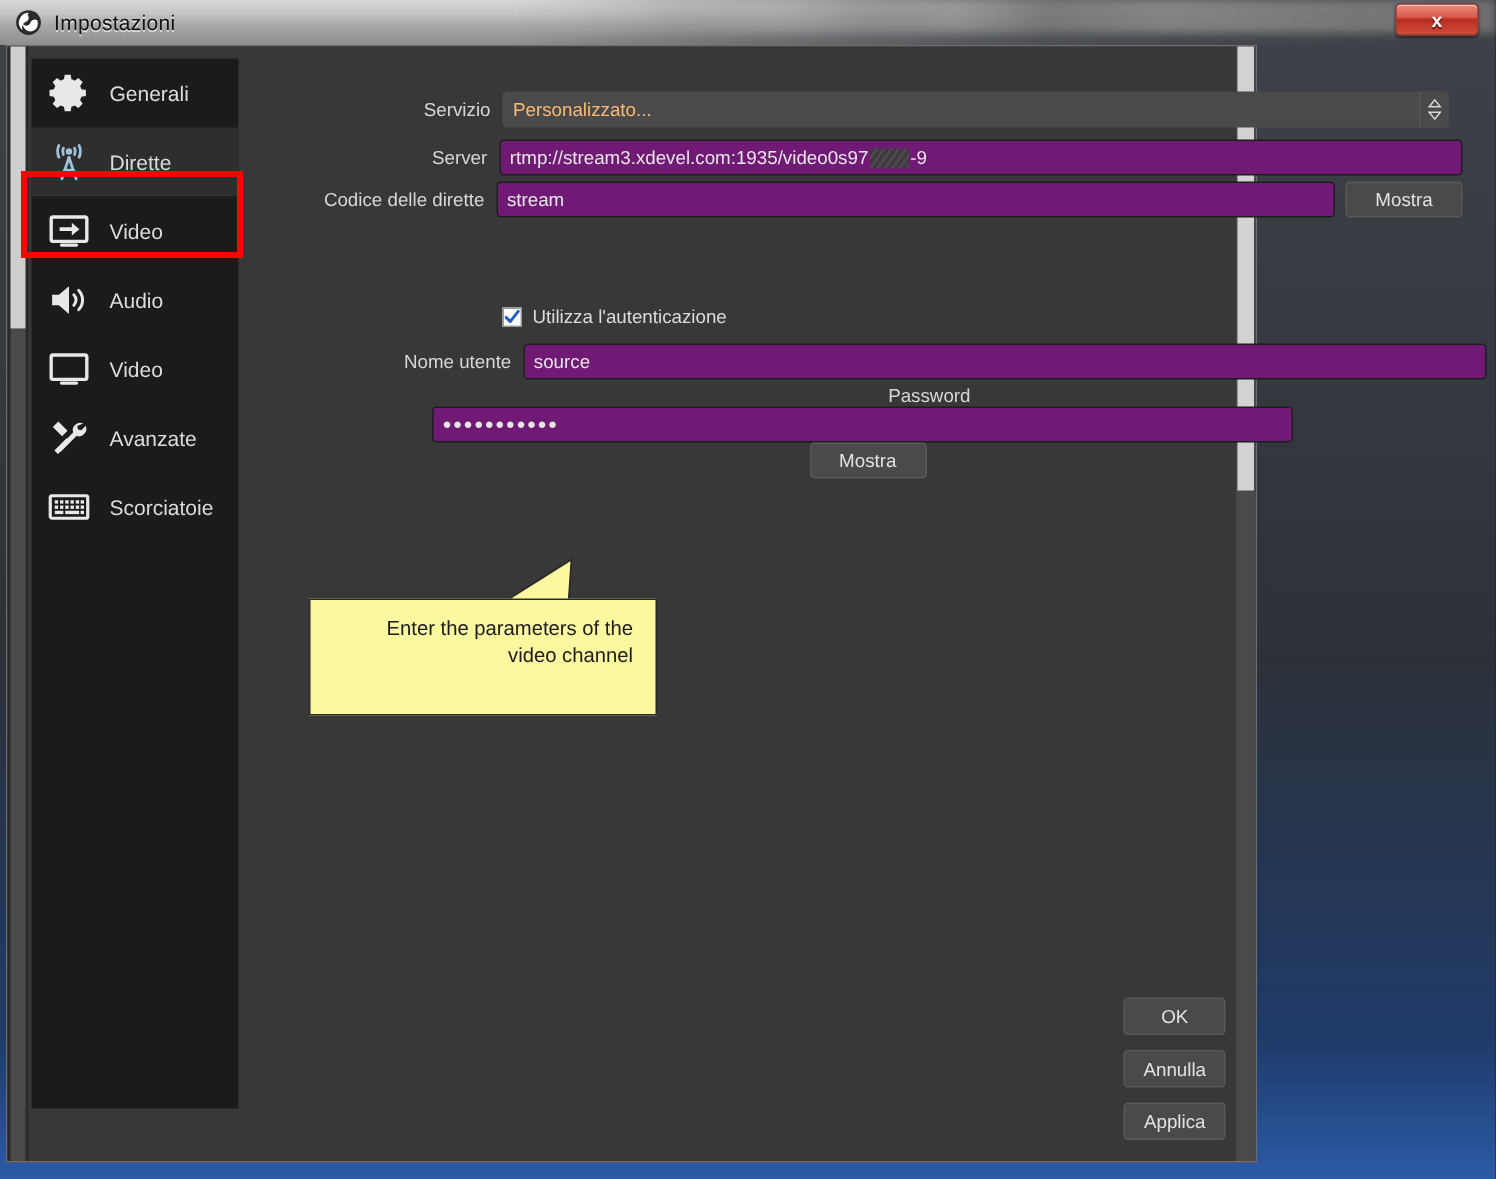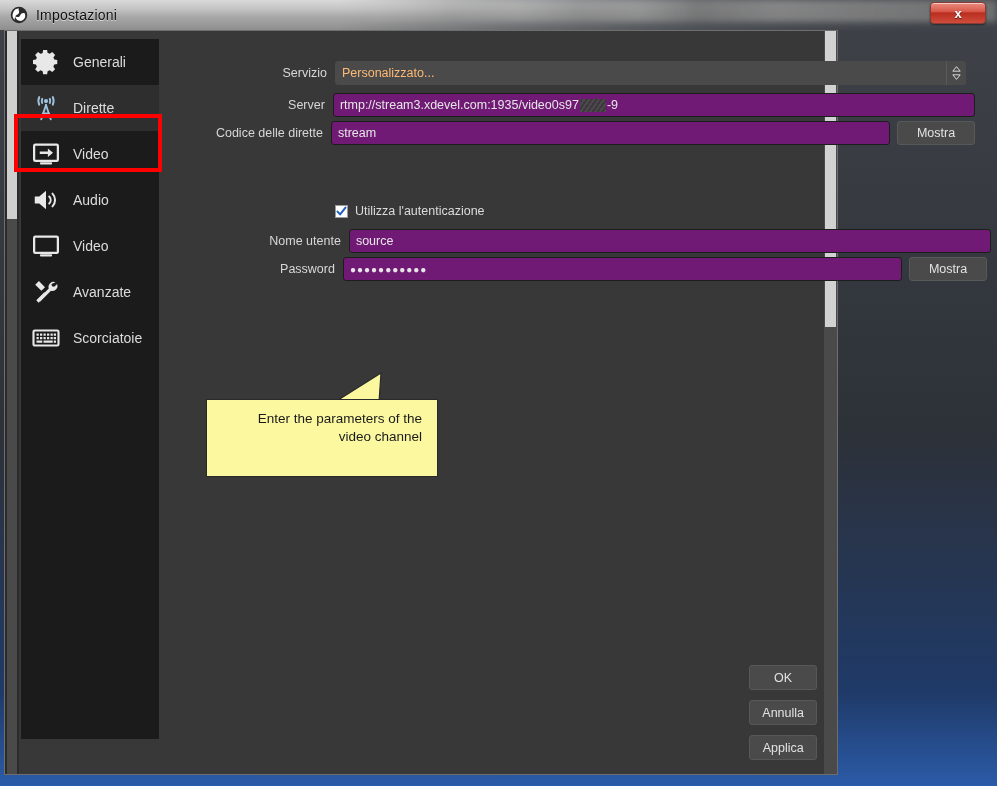--- a/index.html
+++ b/index.html
@@ -363,21 +363,21 @@
           </div>
         </div>
 
         <div class="frow" style="left:16px; top:190px; width:800px;">
           <div class="flabel" style="width:160px;">Nome utente</div>
           <div class="finput" style="width:651px;">
             <span>source</span>
           </div>
         </div>
 
-        <div class="frow" style="left:12px; top:218px; width:800px;">
+        <div class="frow" style="left:0; top:218px; width:800px;flex-direction:column;">
           <div class="flabel" style="width:160px;">Password</div>
           <div class="finput" style="width:574px; letter-spacing:1px; font-size:10px;">
             <span>●●●●●●●●●●●</span>
           </div>
           <div class="btn" style="margin-left:7px;">Mostra</div>
         </div>
 
       </div>
 
       <svg id="callout-tail" viewBox="0 0 48 30">

